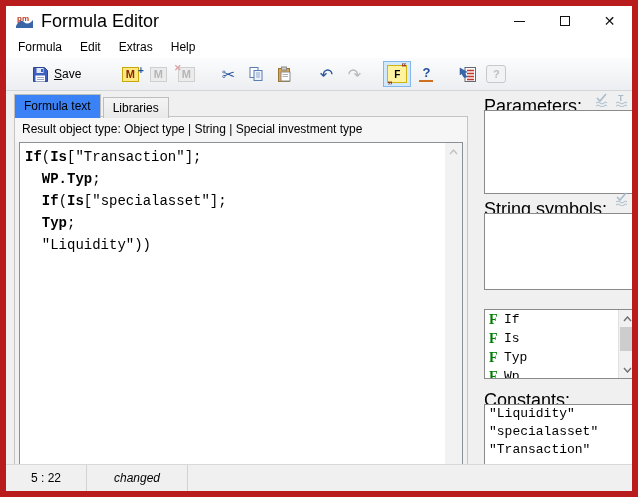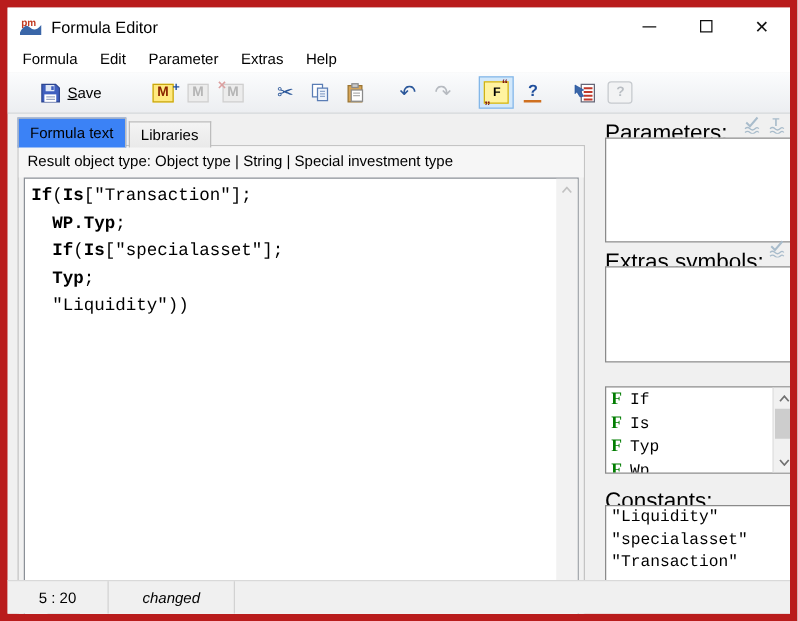--- a/index.html
+++ b/index.html
@@ -4,21 +4,21 @@
 <style>
   html,body{margin:0;padding:0;background:#cfcfcf;}
   .window{position:relative;width:638px;height:497px;box-sizing:border-box;
     border:6px solid #b91c1c;background:#f0f0f0;overflow:hidden;
     font-family:"Liberation Sans",sans-serif;font-size:12px;color:#000;}
 
   
   .titlebar{position:absolute;left:0;top:0;right:0;height:30px;background:#fff;
     display:flex;align-items:center;padding-left:9px;box-sizing:border-box;}
   .app-icon{width:19px;height:17px;margin-right:7px;display:inline-flex;}
-  .title{font-size:13px;}
+  .title{font-size:18px;}
   .win-controls{position:absolute;right:0;top:0;height:30px;display:flex;}
   .win-btn{width:45px;height:30px;display:flex;align-items:center;justify-content:center;
     font-size:13px;color:#111;cursor:default;}
   .min-glyph{display:block;width:11px;height:0;border-top:1px solid #111;}
   .max-glyph{display:block;width:10px;height:10px;border:1px solid #111;box-sizing:border-box;}
   .close-glyph{font-size:14px;}
 
   
   .menubar{position:absolute;left:0;top:30px;right:0;height:22px;background:#fff;
     display:flex;align-items:center;padding-left:3px;}
@@ -124,21 +124,20 @@
         </div>
       <div class="win-btn">
           <span class="close-glyph">✕</span>
         </div>
     </div>
   </div>
 
   <div class="menubar">
     <span class="menu-item">Formula</span>
     <span class="menu-item">Edit</span>
-    <span class="menu-item">Parameter</span>
     <span class="menu-item">Extras</span>
     <span class="menu-item">Help</span>
   </div>
 
   <div class="toolbar">
     <div class="tb-btn save-btn">
       <svg width="17" height="17" viewBox="0 0 17 17">
         <path d="M1.5 1.5h11l3 3v11h-14z" fill="#3f5fbf" stroke="#2d4690" stroke-width="1"></path>
         <rect x="4.5" y="2" width="7" height="5" fill="#dfe7f5"></rect>
         <rect x="9" y="3" width="2" height="3" fill="#3f5fbf"></rect>
@@ -270,21 +269,21 @@
       <path d="M3 13 q2 -2 4 0 t4 0 t3 0" fill="none" stroke="#a9bccb"></path>
     </svg>
     <svg width="16" height="14">
       <text x="5" y="8" font-size="9" font-weight="bold" fill="#a9bccb" font-family="Liberation Sans, sans-serif">T</text>
       <path d="M3 10 q2 -2 4 0 t4 0 t3 0" fill="none" stroke="#a9bccb"></path>
       <path d="M3 13 q2 -2 4 0 t4 0 t3 0" fill="none" stroke="#a9bccb"></path>
     </svg>
   </div>
   <div class="listbox params-list"></div>
 
-  <div class="rp-label" style="top:193px;">Extras symbols:</div>
+  <div class="rp-label" style="top:193px;">String symbols:</div>
   <div class="hdr-icons" style="left:607px;top:186px;">
     <svg width="16" height="14">
       <polyline points="4,5 7,8 13,1" fill="none" stroke="#a9bccb" stroke-width="1.6"></polyline>
       <path d="M3 10 q2 -2 4 0 t4 0 t3 0" fill="none" stroke="#a9bccb"></path>
       <path d="M3 13 q2 -2 4 0 t4 0 t3 0" fill="none" stroke="#a9bccb"></path>
     </svg>
   </div>
   <div class="listbox strsym-list"></div>
 
   <div class="listbox fn-list">
@@ -322,18 +321,18 @@
   </div>
 
   <div class="rp-label" style="top:384px;">Constants:</div>
   <div class="listbox const-list">
       <div class="const-row">"Liquidity"</div>
       <div class="const-row">"specialasset"</div>
       <div class="const-row">"Transaction"</div>
     </div>
 
   <div class="statusbar">
-    <div class="sb-cell sb-pos">5 : 20</div>
+    <div class="sb-cell sb-pos">5 : 22</div>
     <div class="sb-cell sb-state">changed</div>
     <div class="sb-cell sb-rest"></div>
   </div>
 
 </div>
 
 </body></html>

